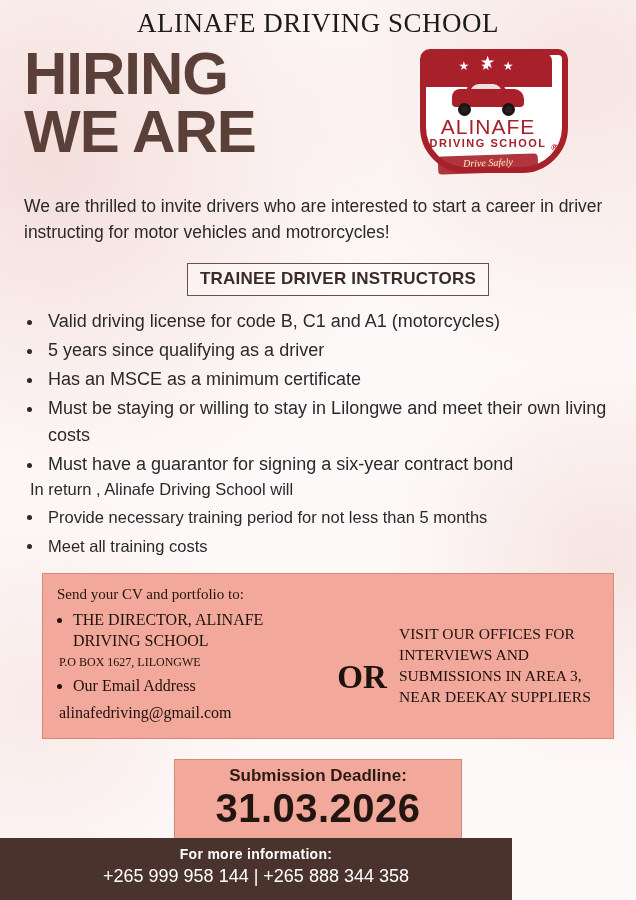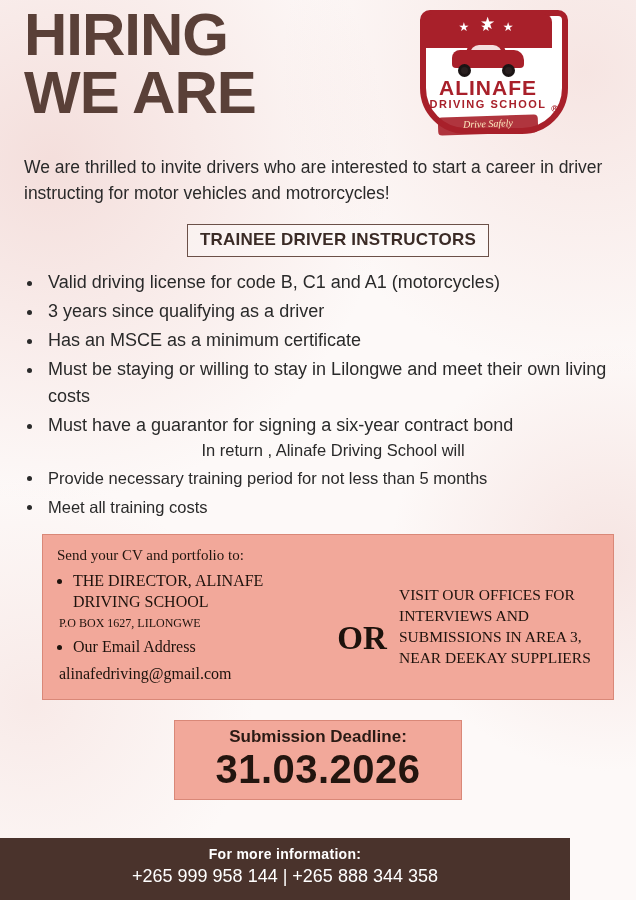--- a/index.html
+++ b/index.html
@@ -145,21 +145,21 @@
   }
   .wheel.l { left: 10px; }
   .wheel.r { left: 54px; }
   .logo-name {
     position: absolute;
     left: 0;
     top: 70px;
     width: 148px;
     text-align: center;
     font-family: "Liberation Sans", sans-serif;
-    font-weight: bold;
+    font-weight: normal;
     font-size: 21px;
     color: #a8202a;
     letter-spacing: 1px;
   }
   .logo-sub {
     position: absolute;
     left: 0;
     top: 92px;
     width: 148px;
     text-align: center;
@@ -234,21 +234,20 @@
   ul.req li {
     font-size: 18px;
     line-height: 27px;
     margin-bottom: 2px;
     padding-left: 4px;
   }
   .inreturn {
     margin: 2px 0 0 30px;
     font-size: 16.5px;
     color: #2a2a2a;
-    text-align: center;
   }
   ul.offer {
     margin: 4px 18px 0 44px;
     padding: 0;
     list-style: disc;
     color: #2a2a2a;
   }
   ul.offer li {
     font-size: 16.5px;
     line-height: 29px;
@@ -338,21 +337,21 @@
     color: #23150f;
     line-height: 44px;
     letter-spacing: 0.5px;
   }
 
   
   .footer {
     position: absolute;
     left: 0;
     bottom: 0;
-    width: 570px;
+    width: 512px;
     height: 62px;
     background: #4a332c;
     color: #ffffff;
     text-align: center;
     box-sizing: border-box;
     padding-top: 8px;
   }
   .footer-title {
     font-size: 14px;
     font-weight: bold;
@@ -361,20 +360,21 @@
   .footer-phones {
     font-size: 18px;
     margin-top: 4px;
   }
 </style>
 </head>
 <body>
 
 <div class="poster">
 
+  <div class="school-name">ALINAFE DRIVING SCHOOL</div>
 
   <div class="hero">
     <div class="hiring">
       <div>HIRING</div>
       <div>WE ARE</div>
     </div>
 
     <div class="logo">
       <div class="logo-shield"></div>
       <div class="logo-arc">
@@ -398,21 +398,21 @@
   </div>
 
   <div class="intro">We are thrilled to invite drivers who are interested to start a career in driver instructing for motor vehicles and motrorcycles!</div>
 
   <div class="section-title-wrap">
     <div class="section-title">TRAINEE DRIVER INSTRUCTORS</div>
   </div>
 
   <ul class="req">
     <li>Valid driving license for code B, C1 and A1 (motorcycles)</li>
-    <li>3 years since qualifying as a driver</li>
+    <li>5 years since qualifying as a driver</li>
     <li>Has an MSCE as a minimum certificate</li>
     <li>Must be staying or willing to stay in Lilongwe and meet their own living costs</li>
     <li>Must have a guarantor for signing a six-year contract bond</li>
   </ul>
 
   <div class="inreturn">In return , Alinafe Driving School will</div>
 
   <ul class="offer">
     <li> Provide necessary training period for not less than 5 months</li>
     <li>Meet all training costs</li>

